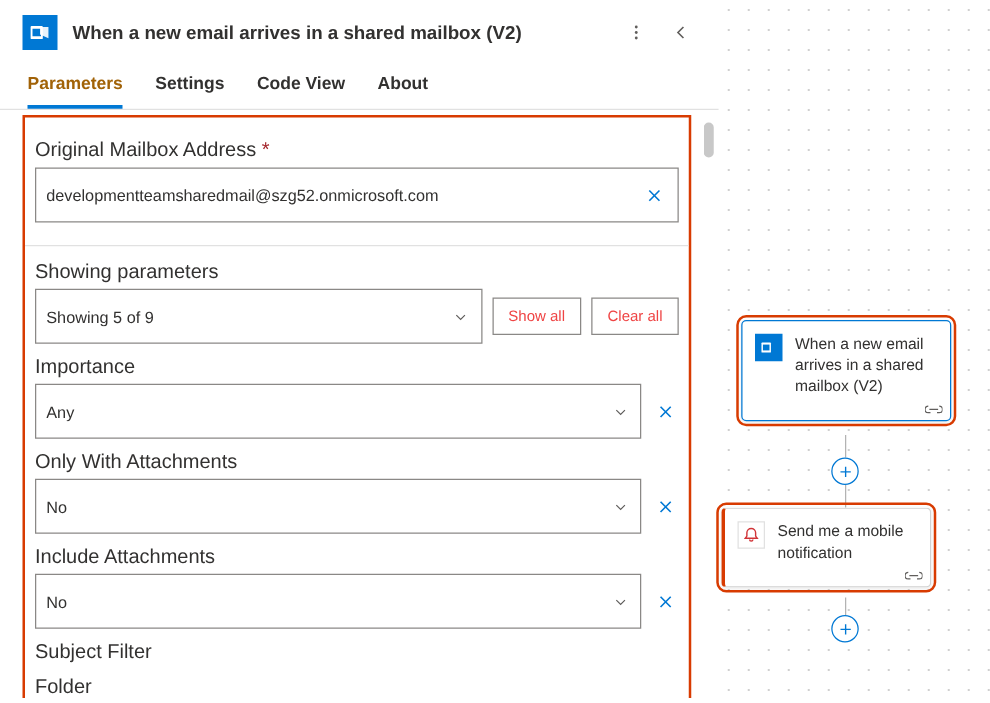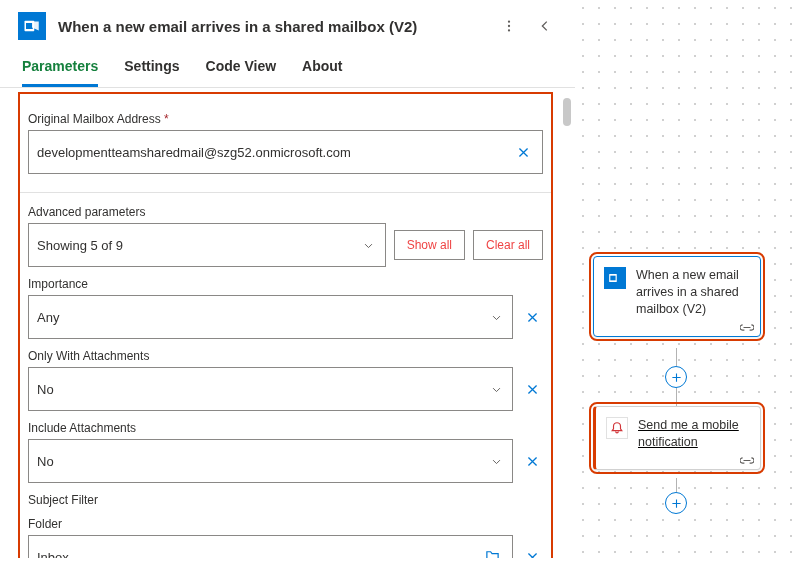--- a/index.html
+++ b/index.html
@@ -4,24 +4,24 @@
 <style>
 * { margin: 0; padding: 0; box-sizing: border-box; font-family: "Segoe UI", -apple-system, sans-serif; }
 body { background: #fff; width: 792px; height: 562px; overflow: hidden; position: relative; }
 .panel { width: 575px; height: 562px; background: #fff; position: relative; }
 .hdr { display: flex; align-items: center; padding: 12px 18px 0 18px; gap: 12px; }
 .hdr-icon { width: 28px; height: 28px; background: #0078d4; display: flex; align-items: center; justify-content: center; flex-shrink: 0; }
 .hdr-title { font-size: 15px; font-weight: 600; color: #323130; flex: 1; }
 .hdr-act { width: 24px; height: 24px; display: flex; align-items: center; justify-content: center; cursor: pointer; color: #605e5c; }
 .tabs { display: flex; gap: 26px; padding: 18px 22px 0 22px; border-bottom: 1px solid #e1e1e1; }
 .tab { font-size: 14px; color: #323130; padding-bottom: 10px; cursor: pointer; border-bottom: 3px solid transparent; font-weight: bold; }
-.tab.active { border-bottom-color: #0078d4; font-weight: 600; color: #15803d; }
+.tab.active { border-bottom-color: #0078d4; font-weight: 600; color: #a16207; }
 .body { padding: 0 22px 10px 18px; overflow-y: auto; height: 470px; position: relative; }
 .redbox { border: 2px solid #d83b01; padding: 8px 8px 2px 8px; margin-top: 4px; }
-.lbl { font-size: 12px; color: #323130; margin-top: 10px; margin-bottom: 4px; display: block; }
+.lbl { font-size: 16px; color: #323130; margin-top: 10px; margin-bottom: 4px; display: block; }
 .req { color: #a4262c; }
 .row { display: flex; align-items: center; gap: 8px; }
 .inp { flex: 1; border: 1px solid #8a8886; height: 44px; padding: 0 8px; font-size: 13px; display: flex; align-items: center; justify-content: space-between; background: #fff; }
 .inp-txt { flex: 1; color: #323130; overflow: hidden; text-overflow: ellipsis; white-space: nowrap; }
 .xbtn { width: 22px; height: 22px; display: flex; align-items: center; justify-content: center; cursor: pointer; color: #0078d4; flex-shrink: 0; }
 .chev { width: 16px; height: 16px; display: flex; align-items: center; justify-content: center; color: #605e5c; flex-shrink: 0; }
 .sep { height: 1px; background: #e1e1e1; margin: 18px -8px 12px -8px; }
 .advrow { display: flex; gap: 8px; align-items: center; }
 .advsel { flex: 1; }
 .sbtn { border: 1px solid #8a8886; height: 30px; padding: 0 12px; font-size: 12px; background: #fff; cursor: pointer; color: #ef4444; white-space: nowrap; }
@@ -79,21 +79,21 @@
         <span class="inp-txt">developmentteamsharedmail@szg52.onmicrosoft.com</span>
         <span class="xbtn">
             <svg width="13" height="13" viewBox="0 0 16 16">
               <path d="M3 3l10 10M13 3L3 13" stroke="currentColor" stroke-width="1.6"></path>
             </svg>
           </span>
       </div>
 
       <div class="sep"></div>
 
-      <label class="lbl">Advanced parameters</label>
+      <label class="lbl">Showing parameters</label>
       <div class="advrow">
         <div class="inp advsel">
           <span class="inp-txt">Showing 5 of 9</span>
           <span class="chev">
               <svg width="11" height="11" viewBox="0 0 16 16">
                 <path d="M3 6l5 5 5-5" stroke="currentColor" stroke-width="1.4" fill="none"></path>
               </svg>
             </span>
         </div>
         <button class="sbtn">Show all</button>
@@ -189,21 +189,21 @@
   </div>
 
   <div class="vline" style="left:101px; top:348px; height:18px;"></div>
   <div class="plus" style="left:90px; top:366px;">
       <svg width="11" height="11" viewBox="0 0 16 16">
         <path d="M8 2v12M2 8h12" stroke="currentColor" stroke-width="1.6"></path>
       </svg>
     </div>
   <div class="vline" style="left:101px; top:388px; height:18px;"></div>
 
-  <div class="card notif" style="left:18px; top:406px;text-decoration:underline;">
+  <div class="card notif" style="left:2px; top:406px;">
     <div class="card-icon" style="background:#fff; border:1px solid #e1e1e1">
       <svg width="14" height="14" viewBox="0 0 16 16">
           <path d="M8 2a4 4 0 00-4 4v3l-1.5 2h11L12 9V6a4 4 0 00-4-4zM6.5 12a1.5 1.5 0 003 0" fill="none" stroke="#d13438" stroke-width="1.3"></path>
         </svg>
     </div>
     <div class="card-txt">Send me a mobile notification</div>
     <svg class="link-ind" viewBox="0 0 16 10">
         <path d="M4 5h8M3 2a3 3 0 000 6h2M13 2a3 3 0 010 6h-2" stroke="#605e5c" stroke-width="1.2" fill="none"></path>
       </svg>
   </div>

